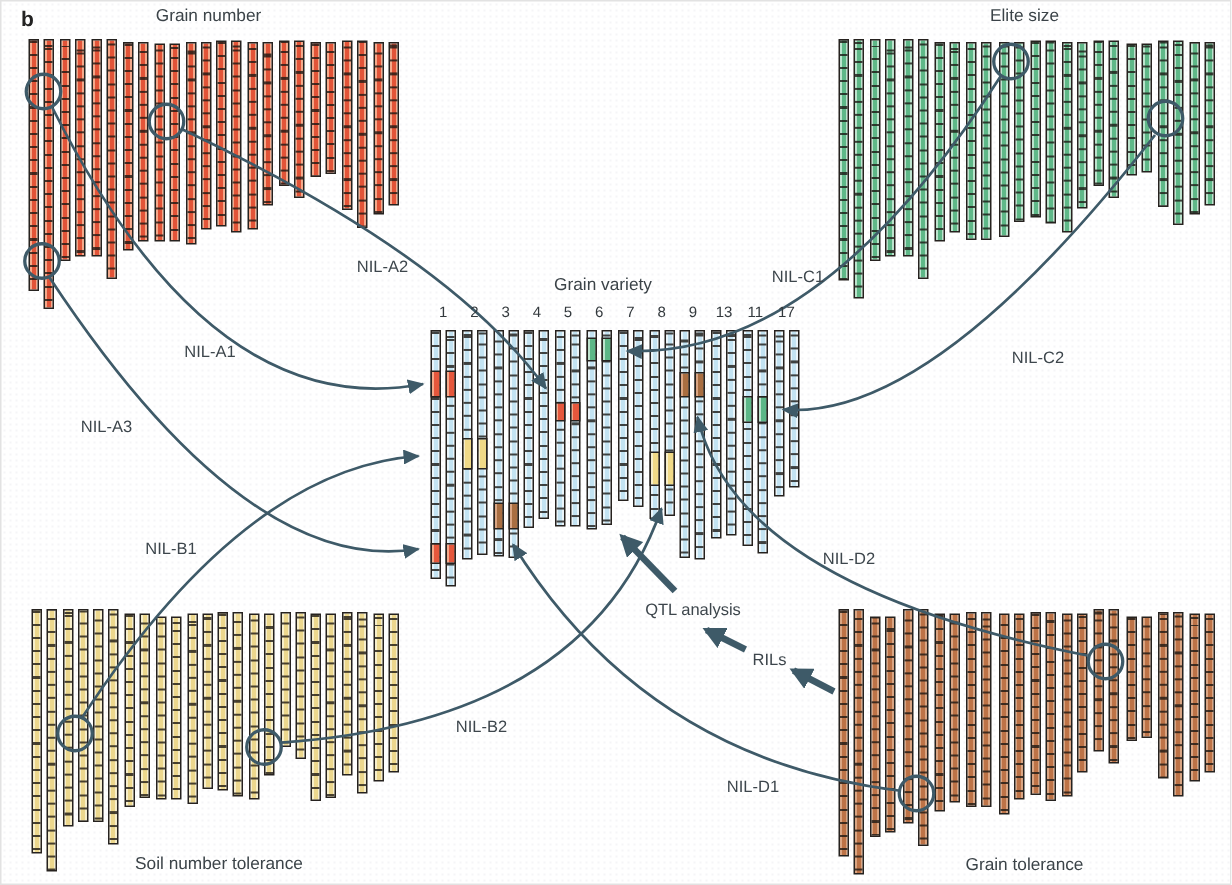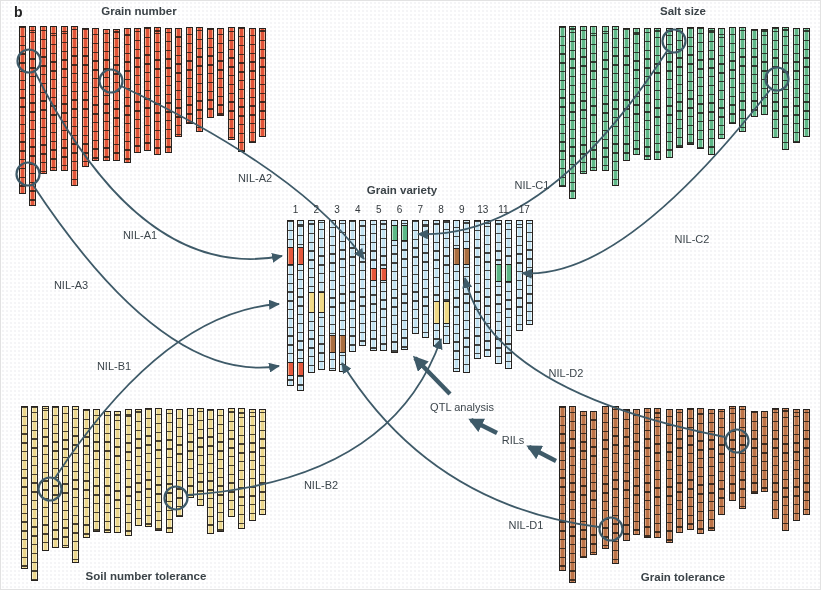--- a/index.html
+++ b/index.html
@@ -5,21 +5,21 @@
   html,body{margin:0;padding:0;background:#fff;}
   .stage{
     position:relative;width:821px;height:590px;overflow:hidden;
     background:#fff;
     background-image:radial-gradient(rgba(110,110,135,0.07) 1px, transparent 1px);
     background-size:4px 4px;
     border:1px solid #e2e2e2;box-sizing:border-box;
     font-family:"Liberation Sans", sans-serif;
   }
   .fig-label{position:absolute;font-weight:bold;font-size:14px;color:#222;}
-  .title{position:absolute;transform:translate(-50%,-50%);font-weight:bold;font-size:11.5px;color:#3b4348;white-space:nowrap;}
+  .title{position:absolute;transform:translate(-50%,-50%);font-weight:normal;font-size:11.5px;color:#3b4348;white-space:nowrap;}
   .lbl{position:absolute;transform:translate(-50%,-50%);font-size:11px;color:#3d464c;white-space:nowrap;}
   .num{position:absolute;transform:translate(-50%,-50%);font-size:10px;color:#33393d;}
   .pair{position:absolute;width:17px;}
   .bar{position:absolute;width:7px;box-sizing:border-box;border:1px solid #26221f;}
   .seg{position:absolute;width:7px;box-sizing:border-box;border:1px solid #26221f;}
   .overlay{position:absolute;left:0;top:0;z-index:5;pointer-events:none;}
   .txt{z-index:6;}
 </style>
 </head>
 <body>
@@ -102,21 +102,21 @@
       <div class="bar" style="left: 10px; top: 0px; height: 88px; background: repeating-linear-gradient(rgba(28, 24, 20, 0.8) 0px, rgba(28, 24, 20, 0.8) 1.4px, transparent 1.4px, transparent 8.8px) 0px 5px, linear-gradient(90deg, rgb(243, 169, 139) 0px, rgb(243, 169, 139) 1.3px, rgb(226, 84, 56) 1.3px, rgb(226, 84, 56) 3.7px, rgb(243, 169, 139) 3.7px, rgb(243, 169, 139) 5px) 0px 0px / 100% 100%;"></div>
     </div>
     <div class="pair" style="left: 227px; top: 26px; height: 125px;">
       <div class="bar" style="left: 0px; top: 0px; height: 113px; background: repeating-linear-gradient(rgba(28, 24, 20, 0.8) 0px, rgba(28, 24, 20, 0.8) 1.4px, transparent 1.4px, transparent 8.8px) 0px 3px, linear-gradient(90deg, rgb(243, 169, 139) 0px, rgb(243, 169, 139) 1.3px, rgb(226, 84, 56) 1.3px, rgb(226, 84, 56) 3.7px, rgb(243, 169, 139) 3.7px, rgb(243, 169, 139) 5px) 0px 0px / 100% 100%;"></div>
       <div class="bar" style="left: 10px; top: 0px; height: 125px; background: repeating-linear-gradient(rgba(28, 24, 20, 0.8) 0px, rgba(28, 24, 20, 0.8) 1.4px, transparent 1.4px, transparent 8.8px) 0px 8px, linear-gradient(90deg, rgb(243, 169, 139) 0px, rgb(243, 169, 139) 1.3px, rgb(226, 84, 56) 1.3px, rgb(226, 84, 56) 3.7px, rgb(243, 169, 139) 3.7px, rgb(243, 169, 139) 5px) 0px 0px / 100% 100%;"></div>
     </div>
     <div class="pair" style="left: 247.9px; top: 27px; height: 115px;">
       <div class="bar" style="left: 0px; top: 0px; height: 115px; background: repeating-linear-gradient(rgba(28, 24, 20, 0.8) 0px, rgba(28, 24, 20, 0.8) 1.4px, transparent 1.4px, transparent 8.8px) 0px 6px, linear-gradient(90deg, rgb(243, 169, 139) 0px, rgb(243, 169, 139) 1.3px, rgb(226, 84, 56) 1.3px, rgb(226, 84, 56) 3.7px, rgb(243, 169, 139) 3.7px, rgb(243, 169, 139) 5px) 0px 0px / 100% 100%;"></div>
       <div class="bar" style="left: 10px; top: 0px; height: 109px; background: repeating-linear-gradient(rgba(28, 24, 20, 0.8) 0px, rgba(28, 24, 20, 0.8) 1.4px, transparent 1.4px, transparent 8.8px) 0px 2px, linear-gradient(90deg, rgb(243, 169, 139) 0px, rgb(243, 169, 139) 1.3px, rgb(226, 84, 56) 1.3px, rgb(226, 84, 56) 3.7px, rgb(243, 169, 139) 3.7px, rgb(243, 169, 139) 5px) 0px 0px / 100% 100%;"></div>
     </div>
-    <div class="title txt" style="left: 682px; top: 10px;">Salt size</div>
+    <div class="title txt" style="left: 682px; top: 10px;">Elite size</div>
     <div class="pair" style="left: 558px; top: 25px; height: 173px;">
       <div class="bar" style="left: 0px; top: 0px; height: 161px; background: repeating-linear-gradient(rgba(28, 24, 20, 0.8) 0px, rgba(28, 24, 20, 0.8) 1.4px, transparent 1.4px, transparent 8.8px) 0px 0px, linear-gradient(90deg, rgb(188, 227, 205) 0px, rgb(188, 227, 205) 1.3px, rgb(95, 184, 136) 1.3px, rgb(95, 184, 136) 3.7px, rgb(188, 227, 205) 3.7px, rgb(188, 227, 205) 5px) 0px 0px / 100% 100%;"></div>
       <div class="bar" style="left: 10px; top: 0px; height: 173px; background: repeating-linear-gradient(rgba(28, 24, 20, 0.8) 0px, rgba(28, 24, 20, 0.8) 1.4px, transparent 1.4px, transparent 8.8px) 0px 5px, linear-gradient(90deg, rgb(188, 227, 205) 0px, rgb(188, 227, 205) 1.3px, rgb(95, 184, 136) 1.3px, rgb(95, 184, 136) 3.7px, rgb(188, 227, 205) 3.7px, rgb(188, 227, 205) 5px) 0px 0px / 100% 100%;"></div>
     </div>
     <div class="pair" style="left: 579.3px; top: 25px; height: 148px;">
       <div class="bar" style="left: 0px; top: 0px; height: 148px; background: repeating-linear-gradient(rgba(28, 24, 20, 0.8) 0px, rgba(28, 24, 20, 0.8) 1.4px, transparent 1.4px, transparent 8.8px) 0px 3px, linear-gradient(90deg, rgb(188, 227, 205) 0px, rgb(188, 227, 205) 1.3px, rgb(95, 184, 136) 1.3px, rgb(95, 184, 136) 3.7px, rgb(188, 227, 205) 3.7px, rgb(188, 227, 205) 5px) 0px 0px / 100% 100%;"></div>
       <div class="bar" style="left: 10px; top: 0px; height: 145px; background: repeating-linear-gradient(rgba(28, 24, 20, 0.8) 0px, rgba(28, 24, 20, 0.8) 1.4px, transparent 1.4px, transparent 8.8px) 0px 8px, linear-gradient(90deg, rgb(188, 227, 205) 0px, rgb(188, 227, 205) 1.3px, rgb(95, 184, 136) 1.3px, rgb(95, 184, 136) 3.7px, rgb(188, 227, 205) 3.7px, rgb(188, 227, 205) 5px) 0px 0px / 100% 100%;"></div>
     </div>
     <div class="pair" style="left: 600.6px; top: 25px; height: 160px;">
       <div class="bar" style="left: 0px; top: 0px; height: 145px; background: repeating-linear-gradient(rgba(28, 24, 20, 0.8) 0px, rgba(28, 24, 20, 0.8) 1.4px, transparent 1.4px, transparent 8.8px) 0px 6px, linear-gradient(90deg, rgb(188, 227, 205) 0px, rgb(188, 227, 205) 1.3px, rgb(95, 184, 136) 1.3px, rgb(95, 184, 136) 3.7px, rgb(188, 227, 205) 3.7px, rgb(188, 227, 205) 5px) 0px 0px / 100% 100%;"></div>
@@ -335,17 +335,17 @@
     <div class="num txt" style="left: 481.7px; top: 208px;">13</div>
     <div class="num txt" style="left: 502.5px; top: 208px;">11</div>
     <div class="num txt" style="left: 523.3px; top: 208px;">17</div>
     <div class="lbl txt" style="left: 139px; top: 234px;">NIL-A1</div>
     <div class="lbl txt" style="left: 254px; top: 177px;">NIL-A2</div>
     <div class="lbl txt" style="left: 70px; top: 284px;">NIL-A3</div>
     <div class="lbl txt" style="left: 113px; top: 365px;">NIL-B1</div>
     <div class="lbl txt" style="left: 320px; top: 484px;">NIL-B2</div>
     <div class="lbl txt" style="left: 531px; top: 184px;">NIL-C1</div>
     <div class="lbl txt" style="left: 691px; top: 238px;">NIL-C2</div>
-    <div class="lbl txt" style="left: 501px; top: 524px; margin-left: 24px;">NIL-D1</div>
+    <div class="lbl txt" style="left: 501px; top: 524px;">NIL-D1</div>
     <div class="lbl txt" style="left: 565px; top: 372px;">NIL-D2</div>
     <div class="lbl txt" style="left: 461px; top: 406px;">QTL analysis</div>
     <div class="lbl txt" style="left: 512px; top: 439px;">RILs</div>
   </div>
 
 </body></html>

